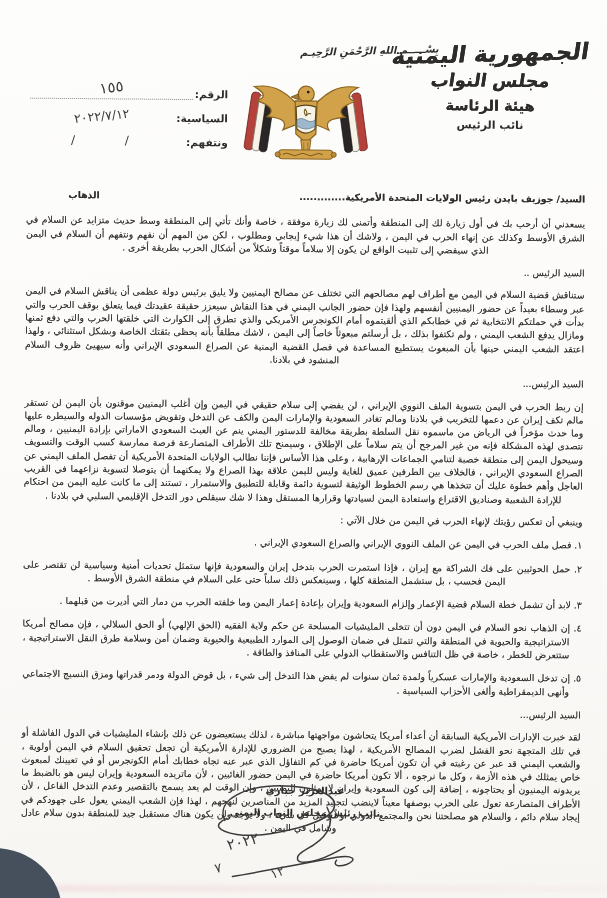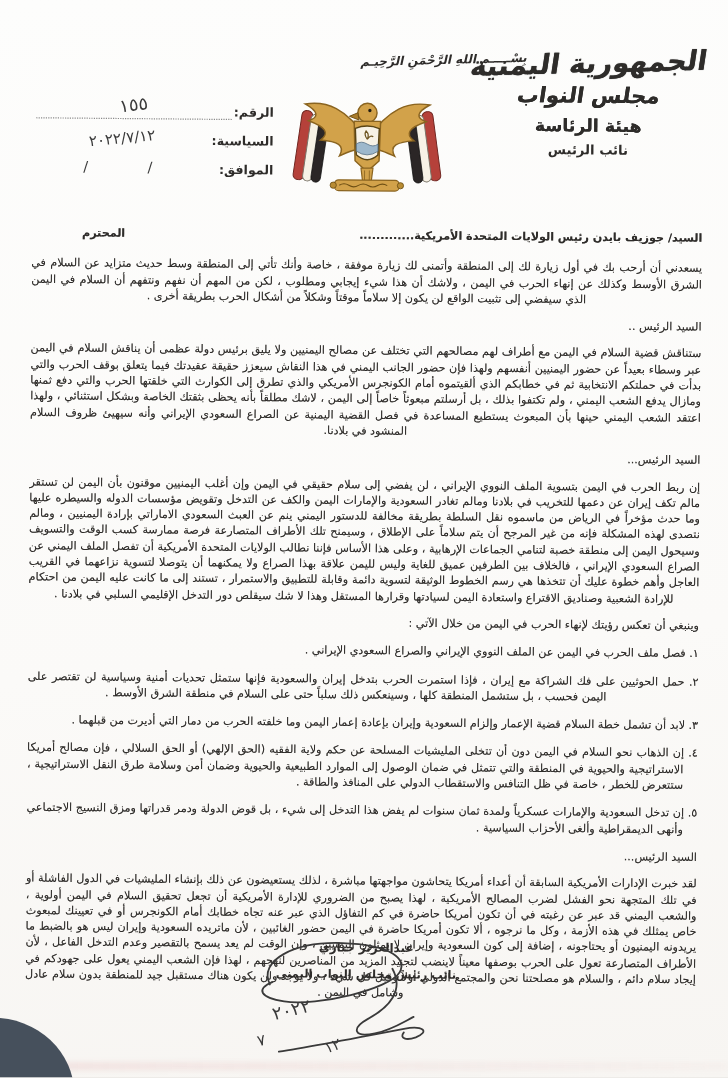--- a/index.html
+++ b/index.html
@@ -150,31 +150,31 @@
           <span class="num-line"></span>
         </span>
       </div>
       <div class="ref-row">
         <span class="ref-label">السياسية:</span>
         <span class="ref-val">
           <span class="hand date-hand">٢٠٢٢/٧/١٢</span>
         </span>
       </div>
       <div class="ref-row">
-        <span class="ref-label">الموافق:</span>
+        <span class="ref-label">ونتفهم:</span>
         <span class="ref-val">
           <span class="hand match-hand">/  /</span>
         </span>
       </div>
     </div>
 
     <div class="body-text">
       <div class="addr-row">
         <span>السيد/ جوزيف بايدن رئيس الولايات المتحدة الأمريكية.............</span>
-        <span>المحترم</span>
+        <span>الذهاب</span>
       </div>
 
       <div class="para">يسعدني أن أرحب بك في أول زيارة لك إلى المنطقة وأتمنى لك زيارة موفقة ، خاصة وأنك تأتي إلى المنطقة وسط حديث متزايد عن السلام في الشرق الأوسط وكذلك عن إنهاء الحرب في اليمن ، ولاشك أن هذا شيء إيجابي ومطلوب ، لكن من المهم أن نفهم ونتفهم أن السلام في اليمن الذي سيفضي إلى تثبيت الواقع لن يكون إلا سلاماً موقتاً وشكلاً من أشكال الحرب بطريقة أخرى .</div>
 
       <div class="salut">السيد الرئيس ..</div>
 
       <div class="para">ستناقش قضية السلام في اليمن مع أطراف لهم مصالحهم التي تختلف عن مصالح اليمنيين ولا يليق برئيس دولة عظمى أن يناقش السلام في اليمن عبر وسطاء بعيداً عن حضور اليمنيين أنفسهم ولهذا فإن حضور الجانب اليمني في هذا النقاش سيعزز حقيقة عقيدتك فيما يتعلق بوقف الحرب والتي بدأت في حملتكم الانتخابية ثم في خطابكم الذي ألقيتموه أمام الكونجرس الأمريكي والذي تطرق إلى الكوارث التي خلقتها الحرب والتي دفع ثمنها ومازال يدفع الشعب اليمني ، ولم تكتفوا بذلك ، بل أرسلتم مبعوثاً خاصاً إلى اليمن ، لاشك مطلقاً بأنه يحظى بثقتك الخاصة وبشكل استثنائي ، ولهذا اعتقد الشعب اليمني حينها بأن المبعوث يستطيع المساعدة في فصل القضية اليمنية عن الصراع السعودي الإيراني وأنه سيهيئ ظروف السلام المنشود في بلادنا.</div>
 
       <div class="salut">السيد الرئيس...</div>
 

